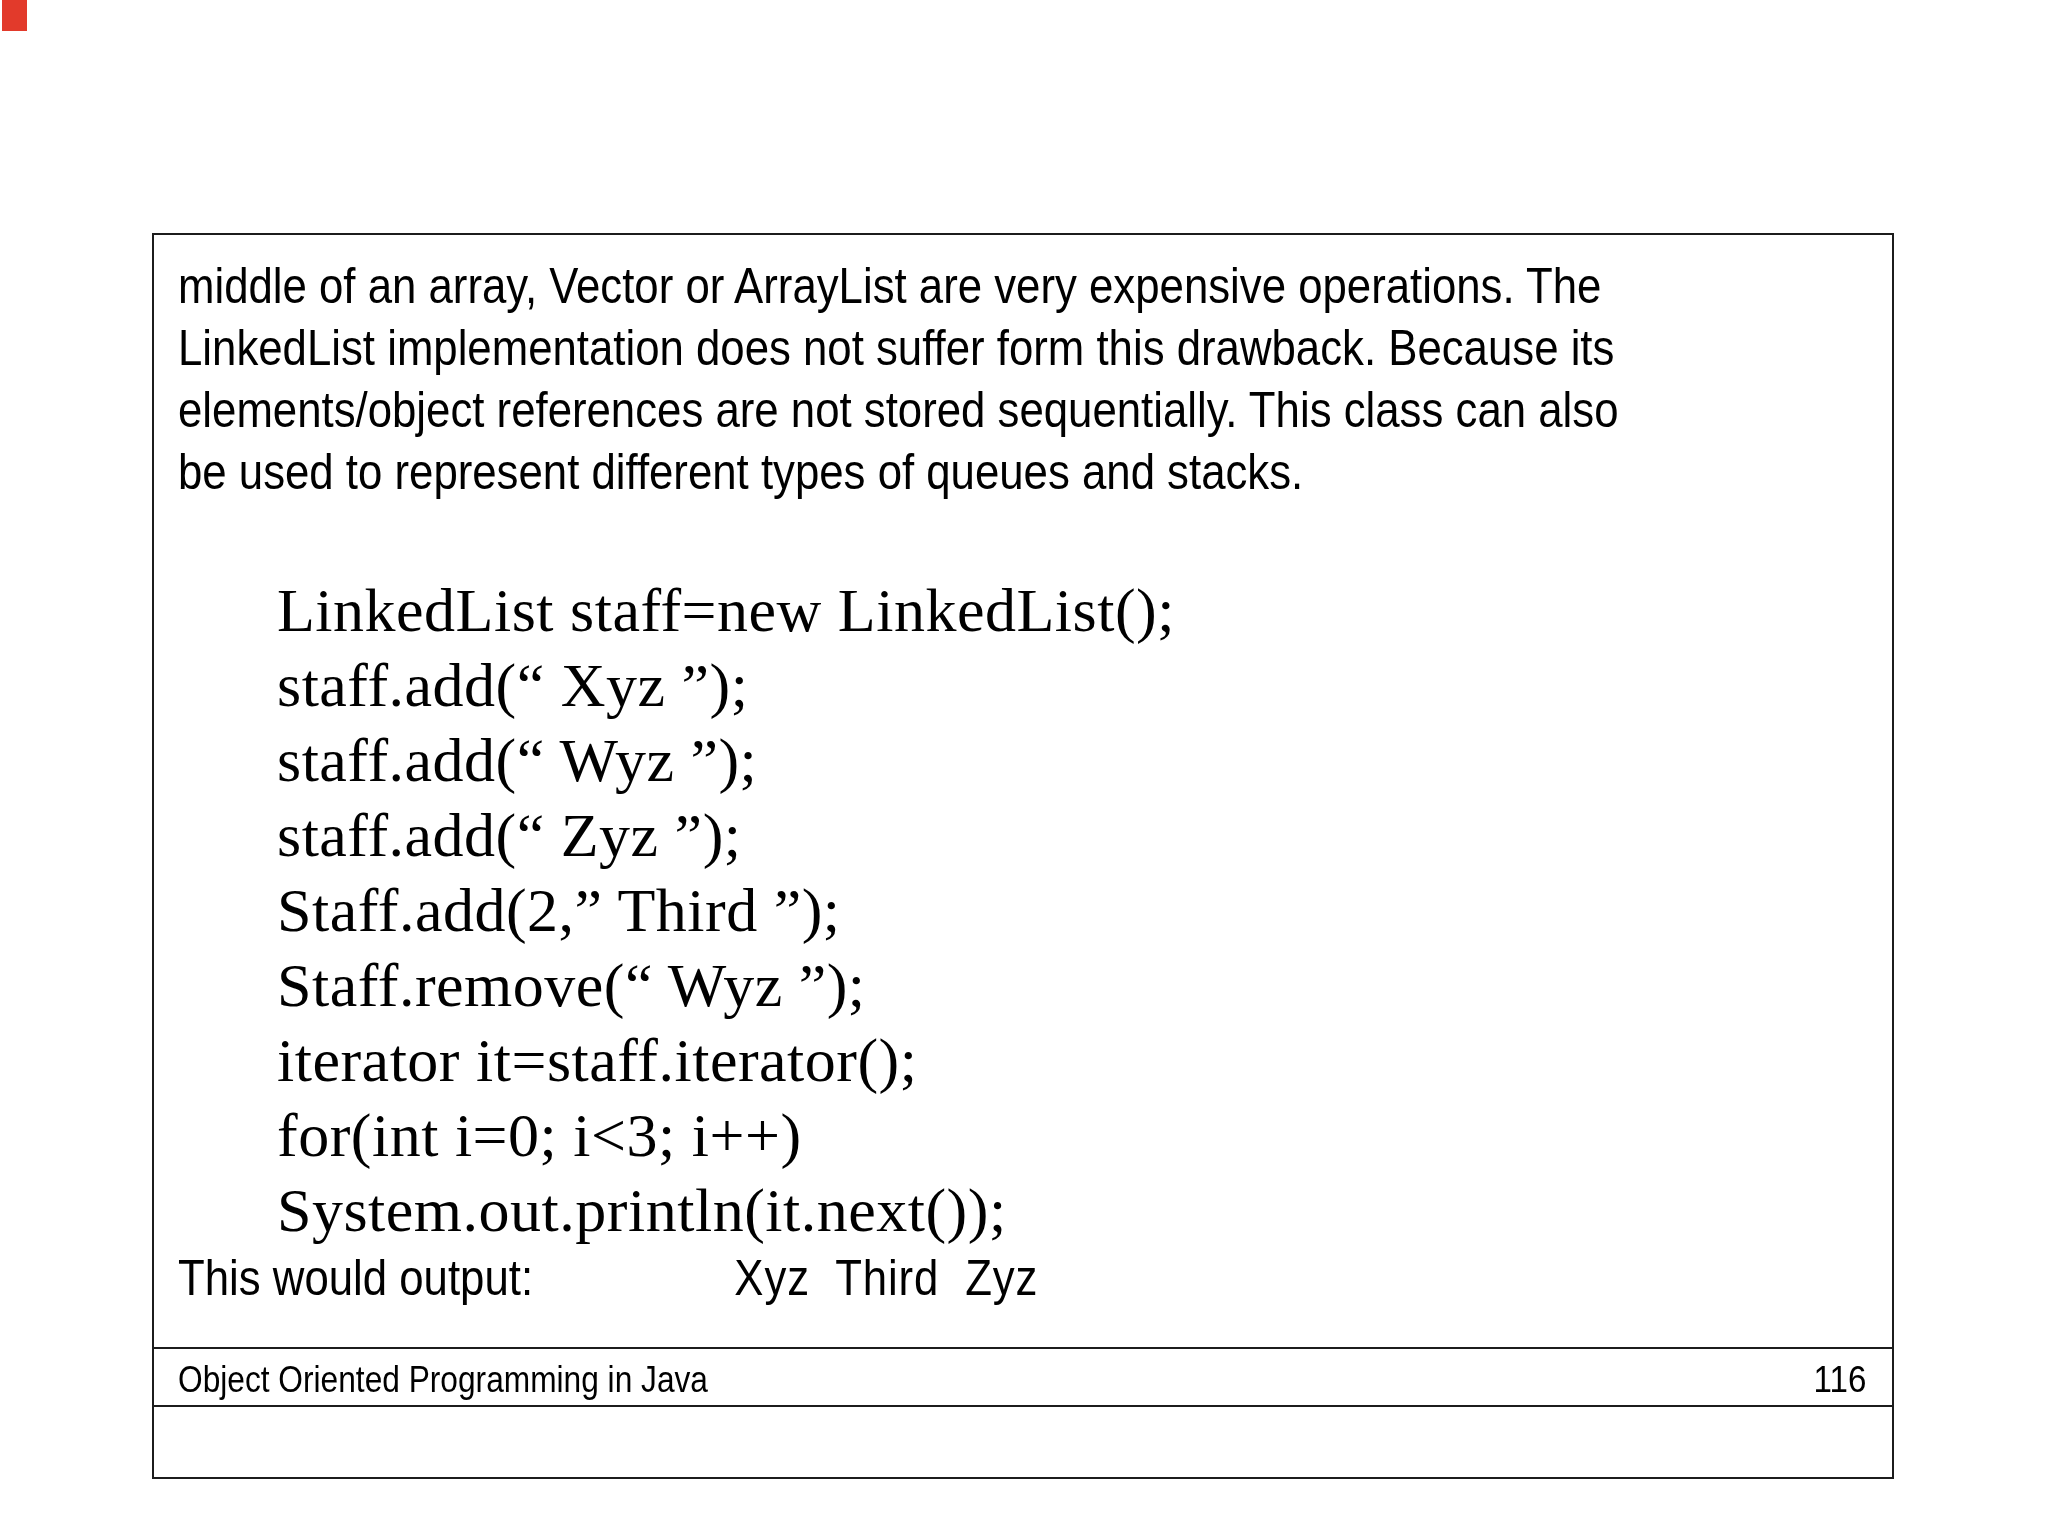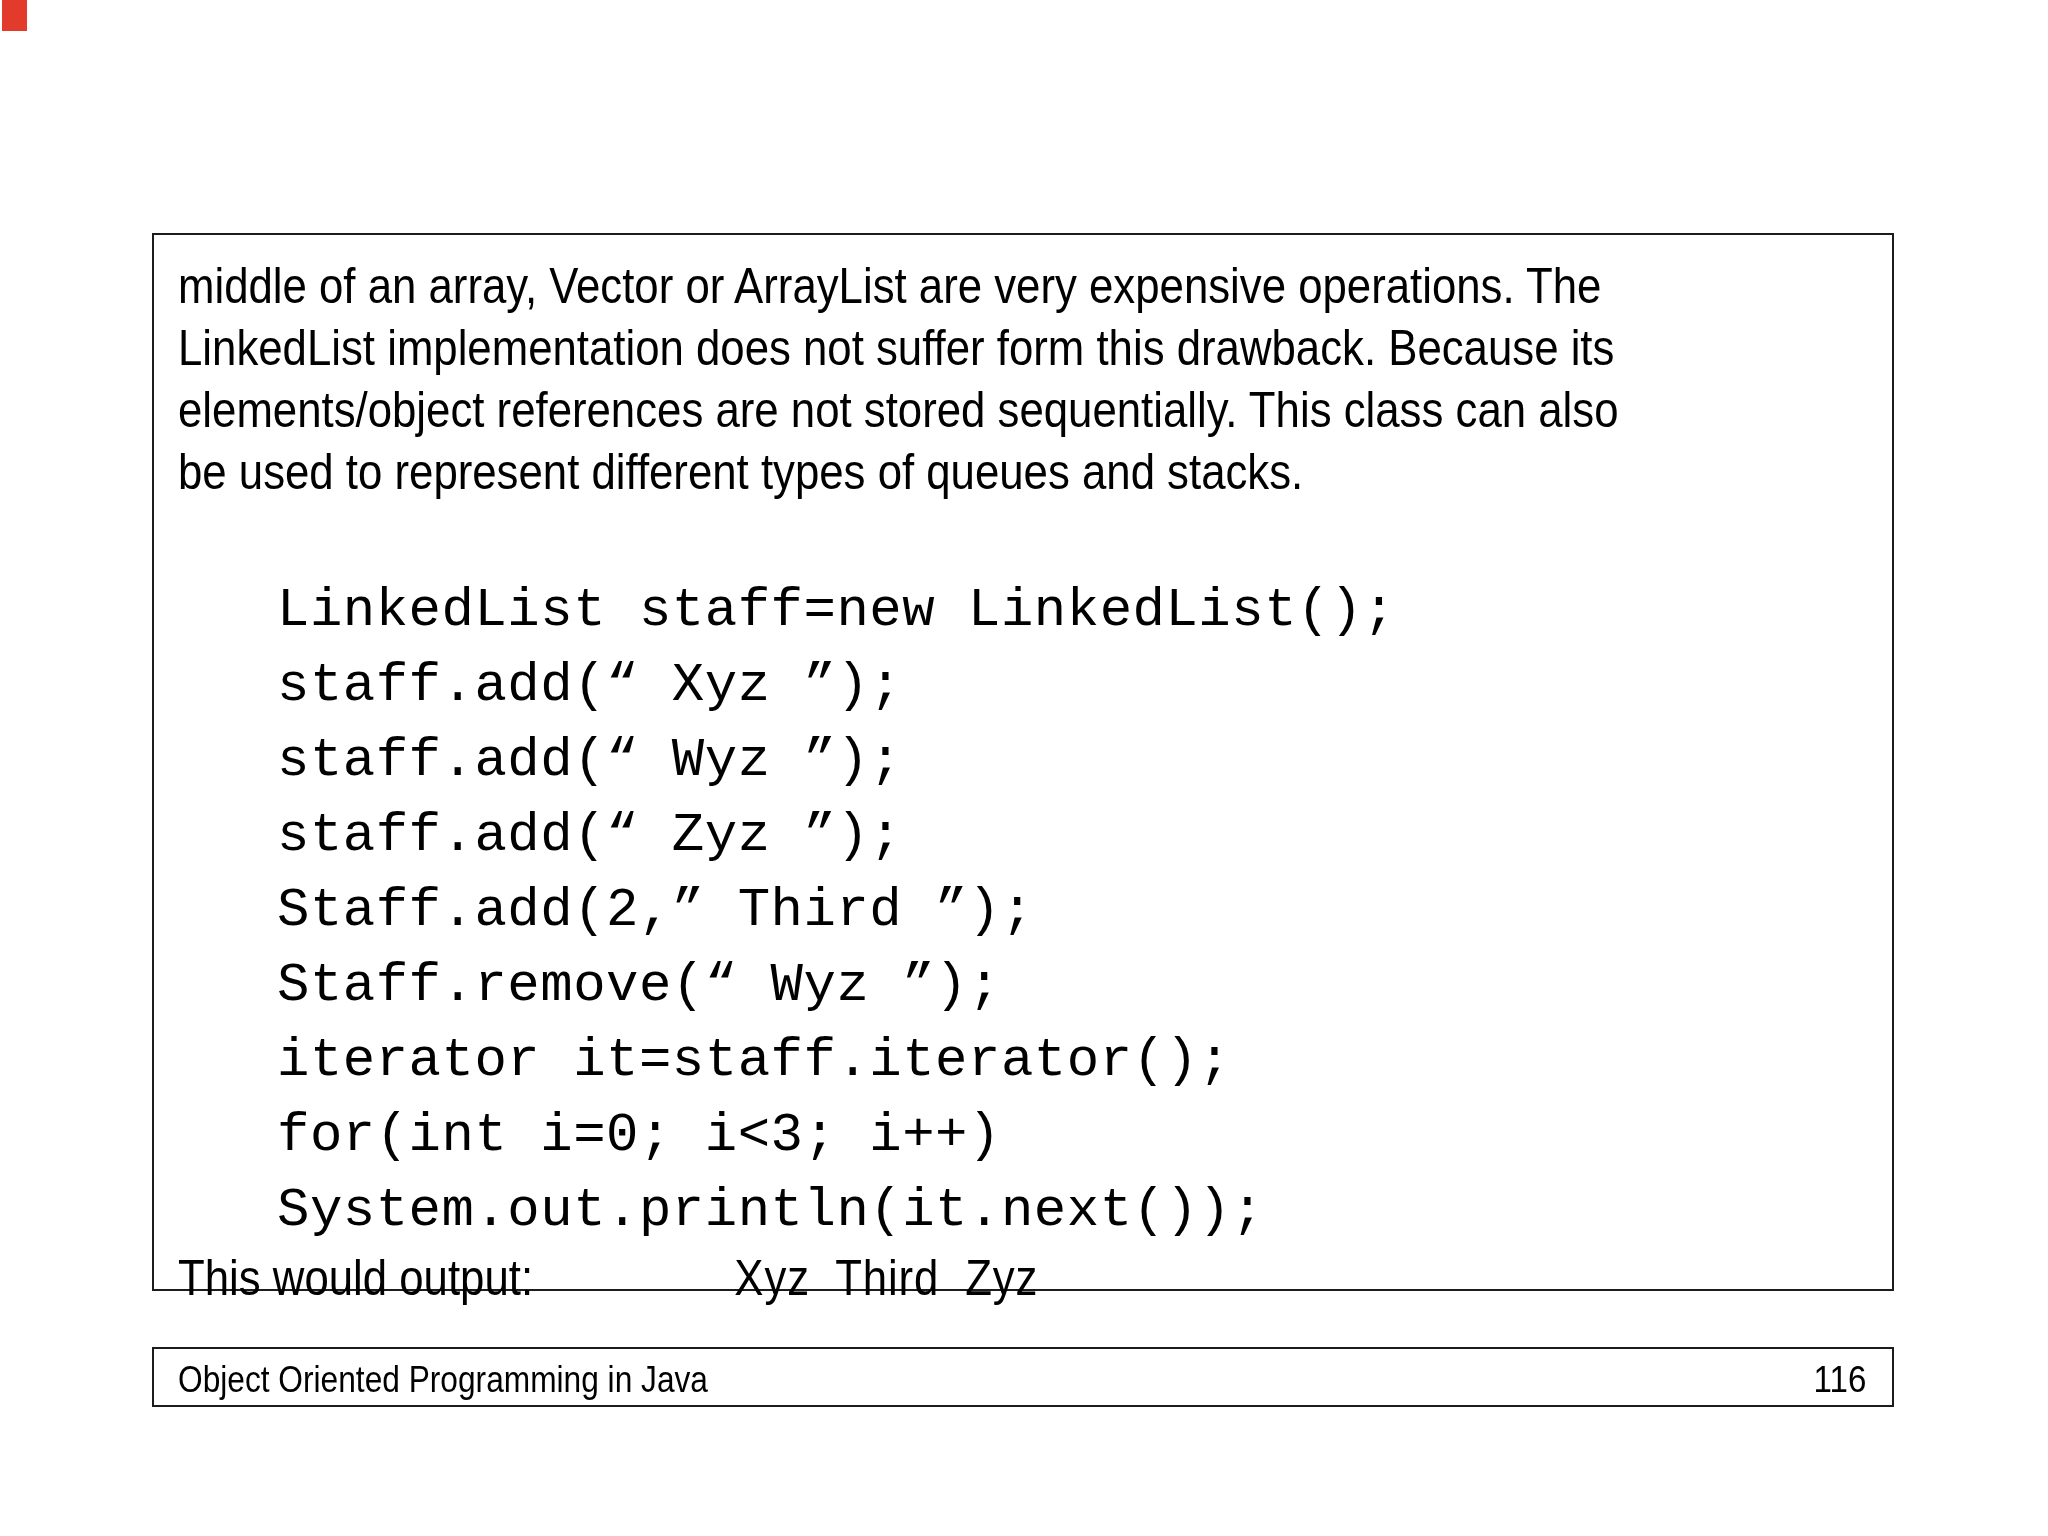--- a/index.html
+++ b/index.html
@@ -43,36 +43,36 @@
     font-family: "DejaVu Sans", "Liberation Sans", sans-serif;
     font-weight: bold;
     font-size: 80px;
     letter-spacing: -1px;
     transform: scaleX(0.90);
     transform-origin: 0 50%;
     white-space: nowrap;
   }
   .content-box {
     top: 233px;
-    height: 1058px;
+    height: 1246px;
     padding: 20px 32px 0 24px;
   }
   .body-paragraph {
     font-size: 50px;
     line-height: 62px;
     white-space: pre-line;
     transform: scaleX(0.875);
     transform-origin: 0 0;
     width: 1940px;
   }
   .code-block {
     margin-top: 70px;
     margin-left: 99px;
-    font-family: Liberation Mono, monospace;
-    font-size: 54px;
+    font-family: Liberation Serif, serif;
+    font-size: 62px;
     line-height: 75px;
     white-space: pre-line;
     letter-spacing: 0.5px;
   }
   .output-line {
     margin-top: 2px;
     font-size: 50px;
     line-height: 56px;
     white-space: pre;
     transform: scaleX(0.875);

